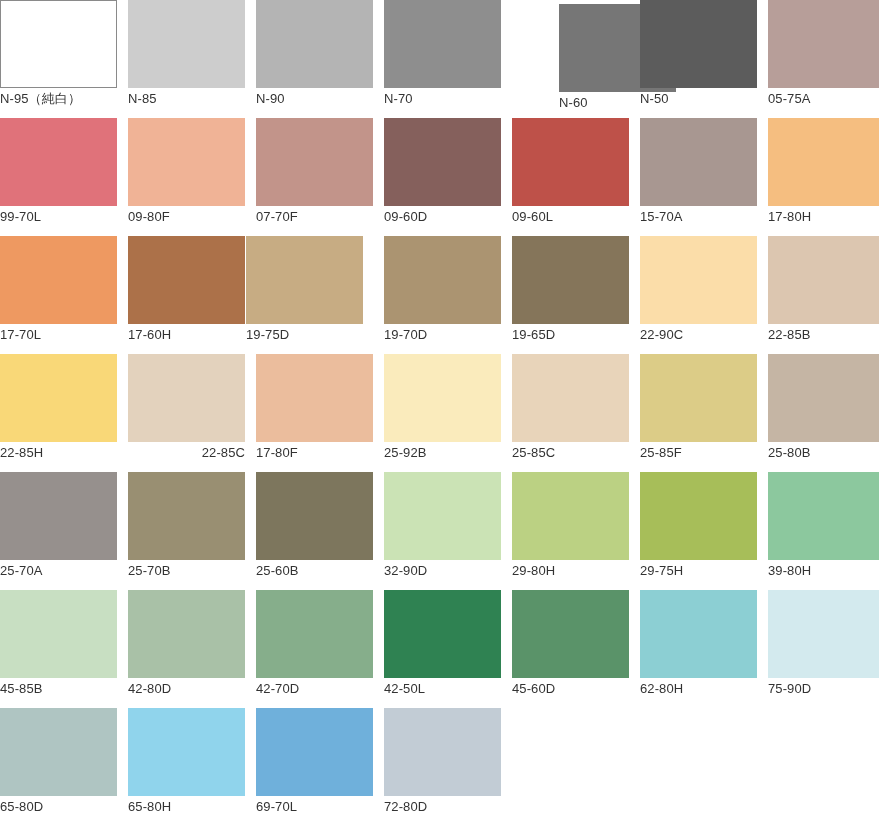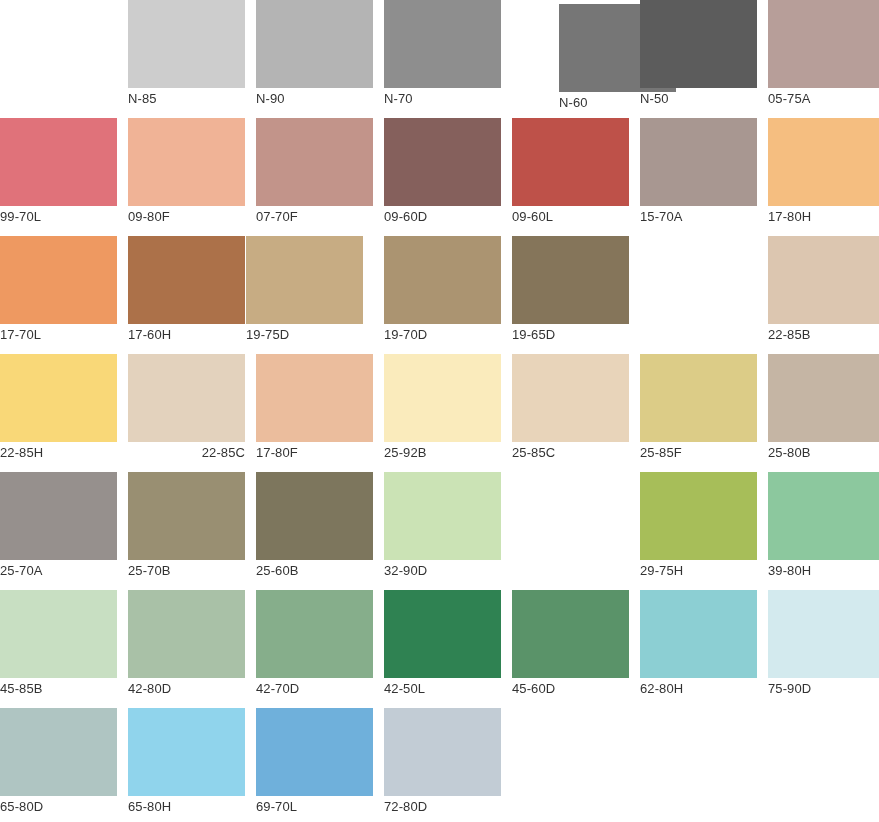--- a/index.html
+++ b/index.html
@@ -40,20 +40,24 @@
     line-height: 16px;
     color: #333333;
     letter-spacing: 0.1px;
     white-space: nowrap;
   }
 </style>
 </head>
 <body>
 
 <div id="palette" style="background: rgb(255, 255, 255);">
+    <div class="swatch-cell" style="left: 0px; top: 0px;">
+      <div class="swatch-chip bordered" title="#FFFFFF" style="background: rgb(255, 255, 255); border-color: rgb(138, 138, 138);"></div>
+      <span class="swatch-label" style="color: rgb(51, 51, 51);">N-95（純白）</span>
+    </div>
     <div class="swatch-cell" style="left: 128px; top: 0px;">
       <div class="swatch-chip" title="#CDCDCD" style="background: rgb(205, 205, 205);"></div>
       <span class="swatch-label" style="color: rgb(51, 51, 51);">N-85</span>
     </div>
     <div class="swatch-cell" style="left: 256px; top: 0px;">
       <div class="swatch-chip" title="#B4B4B4" style="background: rgb(180, 180, 180);"></div>
       <span class="swatch-label" style="color: rgb(51, 51, 51);">N-90</span>
     </div>
     <div class="swatch-cell" style="left: 384px; top: 0px;">
       <div class="swatch-chip" title="#8E8E8E" style="background: rgb(142, 142, 142);"></div>
@@ -112,20 +116,24 @@
       <span class="swatch-label" style="color: rgb(51, 51, 51);">19-75D</span>
     </div>
     <div class="swatch-cell" style="left: 384px; top: 236px;">
       <div class="swatch-chip" title="#AB9471" style="background: rgb(171, 148, 113);"></div>
       <span class="swatch-label" style="color: rgb(51, 51, 51);">19-70D</span>
     </div>
     <div class="swatch-cell" style="left: 512px; top: 236px;">
       <div class="swatch-chip" title="#85755A" style="background: rgb(133, 117, 90);"></div>
       <span class="swatch-label" style="color: rgb(51, 51, 51);">19-65D</span>
     </div>
+    <div class="swatch-cell" style="left: 640px; top: 236px;">
+      <div class="swatch-chip" title="#FBDDA9" style="background: rgb(251, 221, 169);"></div>
+      <span class="swatch-label" style="color: rgb(51, 51, 51);">22-90C</span>
+    </div>
     <div class="swatch-cell" style="left: 768px; top: 236px;">
       <div class="swatch-chip" title="#DCC6B0" style="background: rgb(220, 198, 176);"></div>
       <span class="swatch-label" style="color: rgb(51, 51, 51);">22-85B</span>
     </div>
     <div class="swatch-cell" style="left: 0px; top: 354px;">
       <div class="swatch-chip" title="#F9D878" style="background: rgb(249, 216, 120);"></div>
       <span class="swatch-label" style="color: rgb(51, 51, 51);">22-85H</span>
     </div>
     <div class="swatch-cell" style="left: 128px; top: 354px;">
       <div class="swatch-chip" title="#E3D2BD" style="background: rgb(227, 210, 189);"></div>
@@ -160,20 +168,24 @@
       <span class="swatch-label" style="color: rgb(51, 51, 51);">25-70B</span>
     </div>
     <div class="swatch-cell" style="left: 256px; top: 472px;">
       <div class="swatch-chip" title="#7D765D" style="background: rgb(125, 118, 93);"></div>
       <span class="swatch-label" style="color: rgb(51, 51, 51);">25-60B</span>
     </div>
     <div class="swatch-cell" style="left: 384px; top: 472px;">
       <div class="swatch-chip" title="#CBE3B5" style="background: rgb(203, 227, 181);"></div>
       <span class="swatch-label" style="color: rgb(51, 51, 51);">32-90D</span>
     </div>
+    <div class="swatch-cell" style="left: 512px; top: 472px;">
+      <div class="swatch-chip" title="#BBD183" style="background: rgb(187, 209, 131);"></div>
+      <span class="swatch-label" style="color: rgb(51, 51, 51);">29-80H</span>
+    </div>
     <div class="swatch-cell" style="left: 640px; top: 472px;">
       <div class="swatch-chip" title="#A7BE59" style="background: rgb(167, 190, 89);"></div>
       <span class="swatch-label" style="color: rgb(51, 51, 51);">29-75H</span>
     </div>
     <div class="swatch-cell" style="left: 768px; top: 472px;">
       <div class="swatch-chip" title="#8CC89E" style="background: rgb(140, 200, 158);"></div>
       <span class="swatch-label" style="color: rgb(51, 51, 51);">39-80H</span>
     </div>
     <div class="swatch-cell" style="left: 0px; top: 590px;">
       <div class="swatch-chip" title="#C8DFC2" style="background: rgb(200, 223, 194);"></div>

